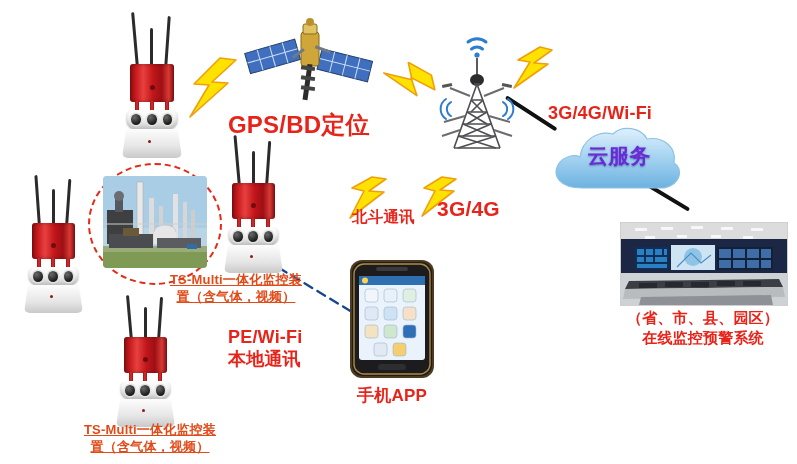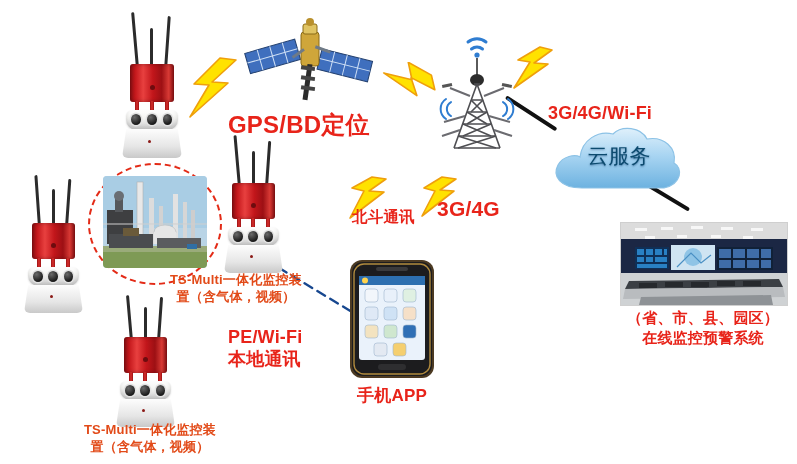--- a/index.html
+++ b/index.html
@@ -15,21 +15,21 @@
   .abs{position:absolute;}
   
   .lbl{
     position:absolute;
     font-weight:bold;
     line-height:1.28;
     white-space:pre-line;
     letter-spacing:.2px;
   }
   .red{color:#e8241a;}
-  .redorange{color:#e24a18;}
+  .redorange{color:#e24a18;text-decoration:underline;}
 
   
   .device{position:absolute;}
   .dev-ant{
     position:absolute;background:#2b2b2b;border-radius:2px;
     transform-origin:bottom center;
   }
   .dev-body{
     position:absolute;
     background:linear-gradient(90deg,#8d0f12 0%,#c4181c 12%,#e8403f 30%,#c2161b 52%,#9d1014 72%,#d83a35 88%,#8d1013 100%);
@@ -61,21 +61,21 @@
     background:radial-gradient(circle at 35% 30%,#6a6a6a,#1b1b1b 70%);
     box-shadow:0 0 0 1.5px #e3e3e3;
   }
   .dev-dot{position:absolute;width:3px;height:3px;border-radius:50%;background:#8b1a17;}
 
   
   .bolt{position:absolute;}
 
   
   .cloud-txt{
-    position:absolute;color:#0c4a6e;font-weight:normal;
+    position:absolute;color:#6d28d9;font-weight:bold;
     text-shadow:0 1px 2px rgba(20,70,120,.55);
   }
   .circle-dash{
     position:absolute;border:2px dashed #e32a16;border-radius:50%;
   }
   .plant-photo{
     position:absolute;overflow:hidden;border-radius:4px;
   }
   .ctrlroom{
     position:absolute;overflow:hidden;background:#11161f;

